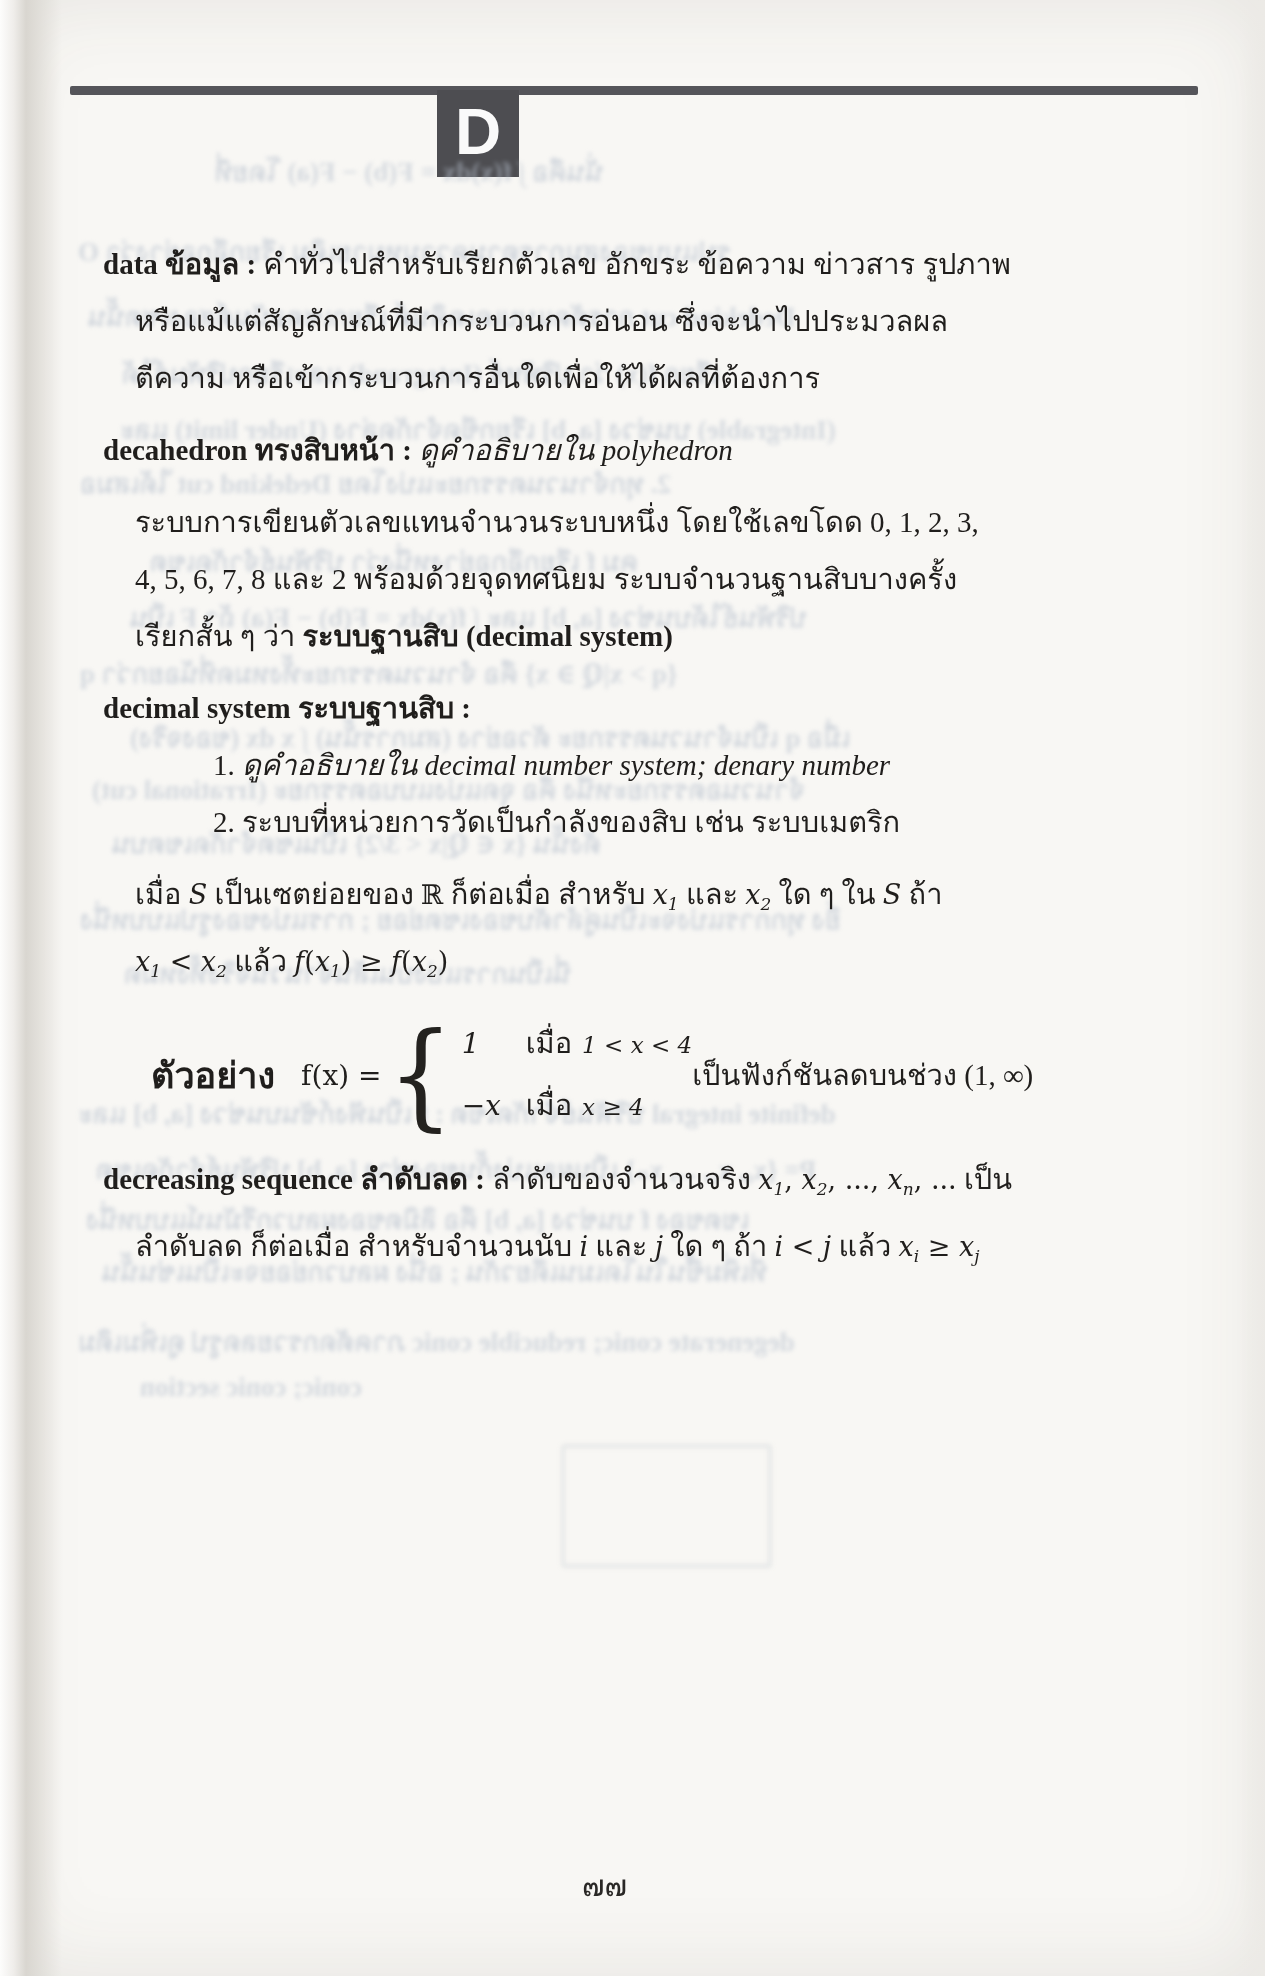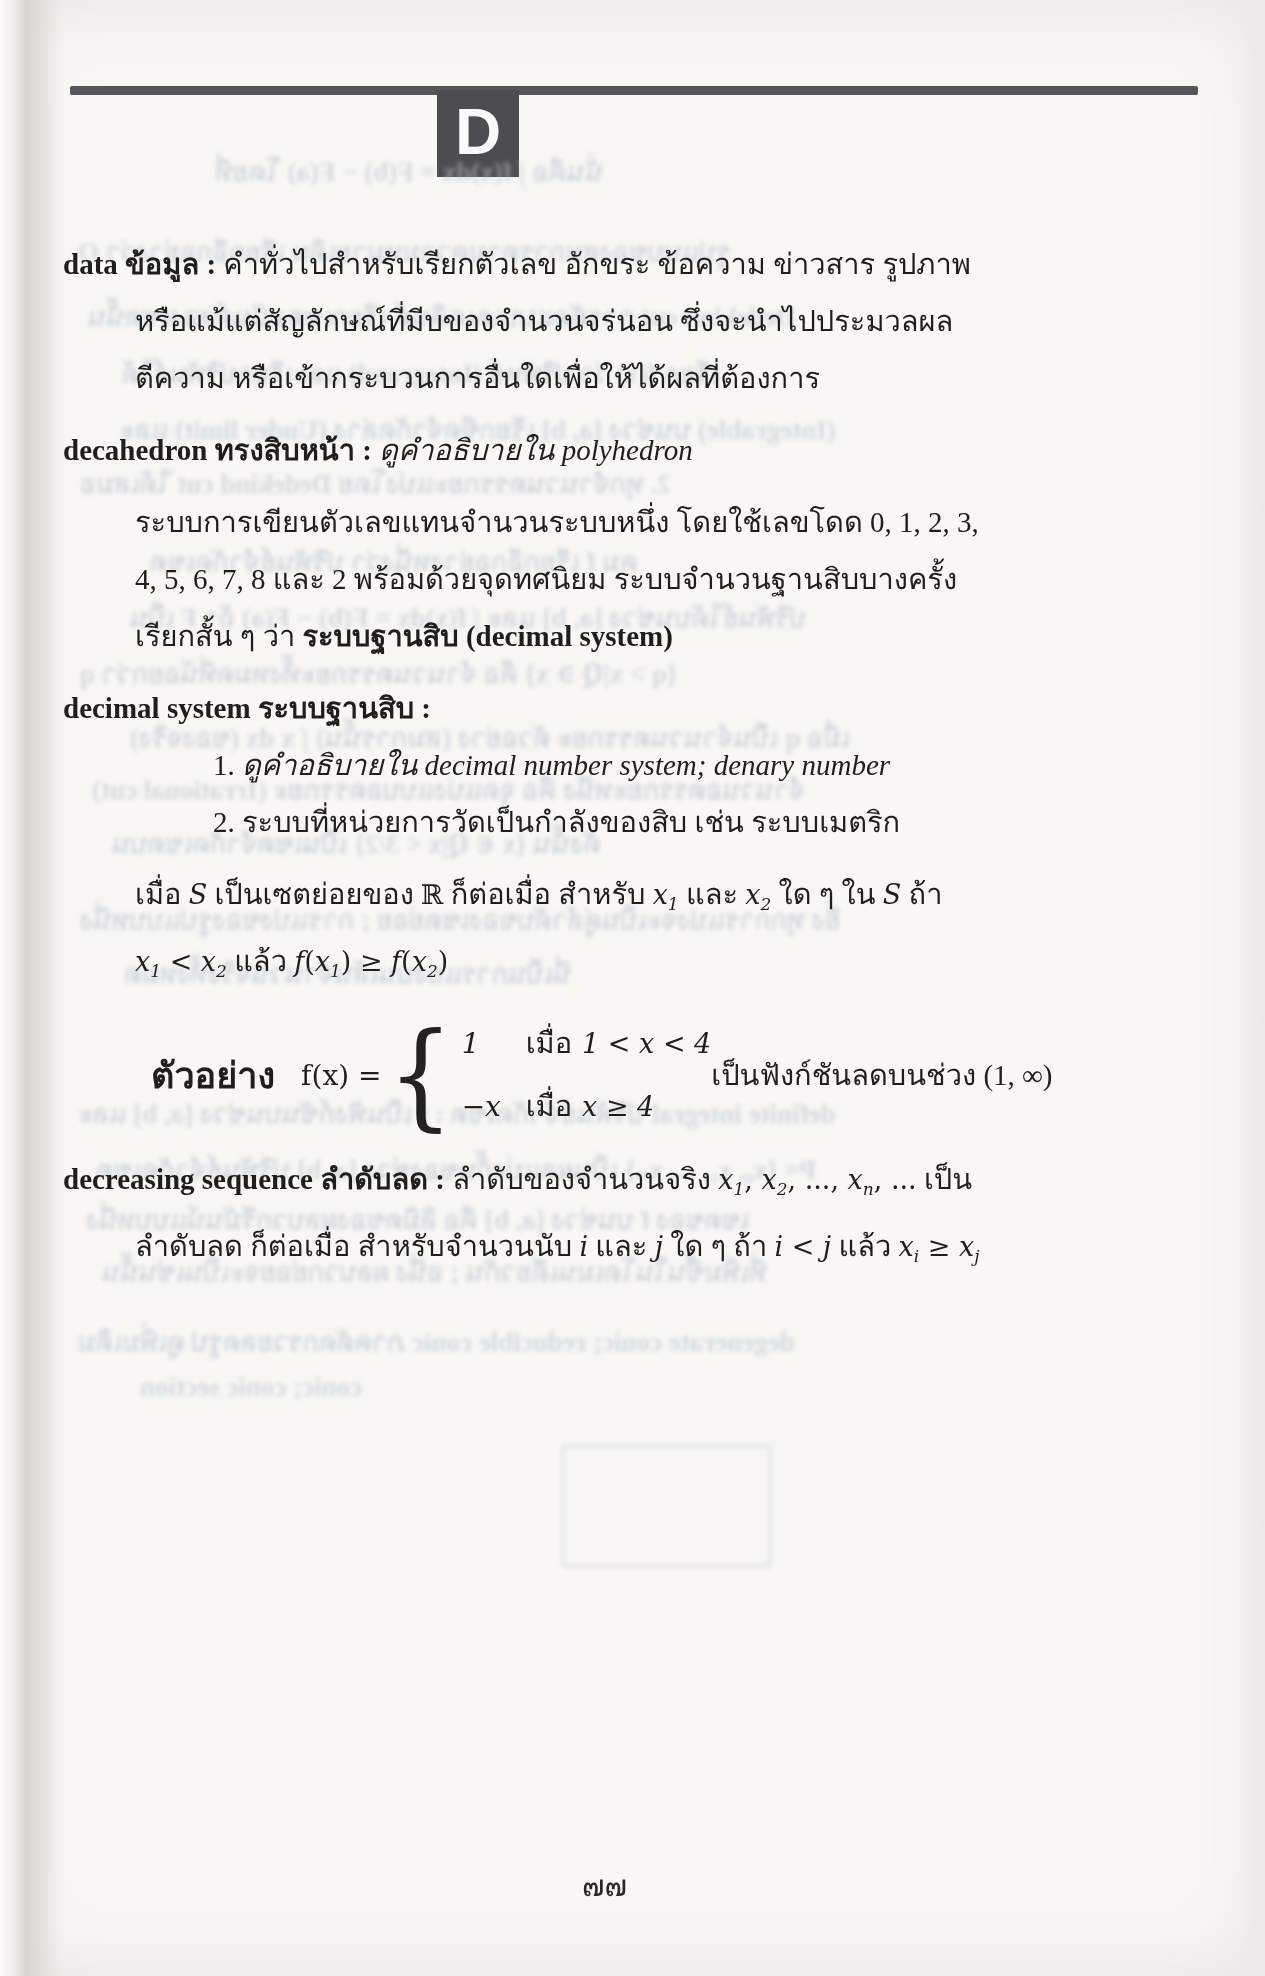--- a/index.html
+++ b/index.html
@@ -15,41 +15,41 @@
     background:linear-gradient(to left,#eceae6 0%,rgba(236,234,230,0) 100%);}
   .rule{position:absolute;left:70px;top:86px;width:1128px;height:9px;background:#55555a;border-radius:2px;}
   .letterbox{position:absolute;left:437px;top:90px;width:82px;height:87px;background:#4d4d51;
     display:flex;align-items:center;justify-content:center;}
   .letterbox .letter{color:#fafafa;font-family:"Liberation Sans",sans-serif;font-weight:bold;
     font-size:64px;line-height:1;transform:translateY(-2px);}
   
   #entries{position:absolute;left:0;top:236px;width:100%;padding:0 64px 0 63px;box-sizing:border-box;z-index:2;}
   .entry{margin-bottom:15px;}
   .line{line-height:57px;font-size:29px;white-space:nowrap;}
-  .ind0{padding-left:0;}
+  .ind0{padding-left:0;margin-left:40px;}
   .ind1{padding-left:72px;}
   .ind2{padding-left:150px;}
   .seg{vertical-align:baseline;}
   .s-b{font-weight:bold;}
   .s-r{font-weight:normal;}
   .s-i{font-style:italic;}
   .s-m{font-style:italic;font-family:"DejaVu Serif","Liberation Serif",serif;font-size:27px;}
   .s-mu{font-family:"DejaVu Serif","Liberation Serif",serif;font-size:27px;}
   .s-sub{font-style:italic;font-family:"DejaVu Serif",serif;font-size:17px;vertical-align:-6px;}
   
   .example{display:flex;align-items:center;margin:14px 0 6px 88px;height:122px;}
   .ex-label{font-weight:bold;font-size:36px;}
   .ex-fn{font-family:"DejaVu Serif",serif;font-size:28px;margin:0 6px 0 26px;}
   .ex-brace{font-family:"DejaVu Serif",serif;font-size:104px;font-weight:300;line-height:1;
     transform:scaleY(1.12);margin-right:8px;color:#24221f;}
   .ex-cases{display:flex;flex-direction:column;justify-content:space-between;height:116px;padding:2px 0;}
   .ex-case{display:flex;align-items:baseline;font-size:28px;line-height:52px;}
   .ex-val{font-family:"DejaVu Serif",serif;font-style:italic;width:64px;display:inline-block;}
   .ex-when{font-size:29px;margin-right:10px;}
-  .ex-cond{font-family:"DejaVu Serif",serif;font-style:italic;font-size:27px;}
+  .ex-cond{font-family:"DejaVu Serif",serif;font-style:italic;font-size:23px;}
   .ex-result{font-size:29px;}
   
   .pagenum{position:absolute;left:0;top:1862px;width:100%;text-align:center;font-size:30px;
     color:#2a2826;transform:translateX(-28px);z-index:2;}
   
   .ghost{position:absolute;z-index:1;color:#b7c0cd;opacity:.55;filter:blur(2px);
     font-weight:bold;font-size:27px;white-space:nowrap;transform:scaleX(-1);
     transform-origin:center;pointer-events:none;}
   .ghost-box{position:absolute;z-index:1;border:2px solid rgba(150,162,178,.35);filter:blur(2.5px);
     border-radius:3px;pointer-events:none;}
@@ -86,21 +86,21 @@
       <div class="ghost" style="left: 86px; top: 1198px;">เขตของ f บนช่วง [a, b] คือ ลิมิตของผลบวกรีมันน์แบบหนึ่ง</div>
       <div class="ghost" style="left: 102px; top: 1250px;">ที่เพิ่มขึ้นในโดเมนเดียวกัน ; อนึ่ง ผลบวกย่อยจะเป็นเช่นนั้น</div>
       <div class="ghost" style="left: 78px; top: 1320px;">degenerate conic; reducible conic ภาคตัดกรวยลดรูป ดูเพิ่มเติม</div>
       <div class="ghost" style="left: 140px; top: 1372px;">conic; conic section</div>
     </div>
   <div class="ghost-box" style="left:562px;top:1445px;width:205px;height:118px;"></div>
 
   <div id="entries">
       <div class="entry">
         <div class="line ind0"><span class="seg s-b">data ข้อมูล : </span><span class="seg s-r">คำทั่วไปสำหรับเรียกตัวเลข อักขระ ข้อความ ข่าวสาร รูปภาพ</span></div>
-        <div class="line ind1"><span class="seg s-r">หรือแม้แต่สัญลักษณ์ที่มีบของจำนวนจร่นอน ซึ่งจะนำไปประมวลผล</span></div>
+        <div class="line ind1"><span class="seg s-r">หรือแม้แต่สัญลักษณ์ที่มีากระบวนการอ่นอน ซึ่งจะนำไปประมวลผล</span></div>
         <div class="line ind1"><span class="seg s-r">ตีความ หรือเข้ากระบวนการอื่นใดเพื่อให้ได้ผลที่ต้องการ</span></div>
       </div>
       <div class="entry">
         <div class="line ind0"><span class="seg s-b">decahedron ทรงสิบหน้า : </span><span class="seg s-i">ดูคำอธิบายใน polyhedron</span></div>
       </div>
       <div class="entry">
         <div class="line ind1"><span class="seg s-r">ระบบการเขียนตัวเลขแทนจำนวนระบบหนึ่ง โดยใช้เลขโดด 0, 1, 2, 3,</span></div>
         <div class="line ind1"><span class="seg s-r">4, 5, 6, 7, 8 และ 2 พร้อมด้วยจุดทศนิยม ระบบจำนวนฐานสิบบางครั้ง</span></div>
         <div class="line ind1"><span class="seg s-r">เรียกสั้น ๆ ว่า </span><span class="seg s-b">ระบบฐานสิบ (decimal system)</span></div>
       </div>

